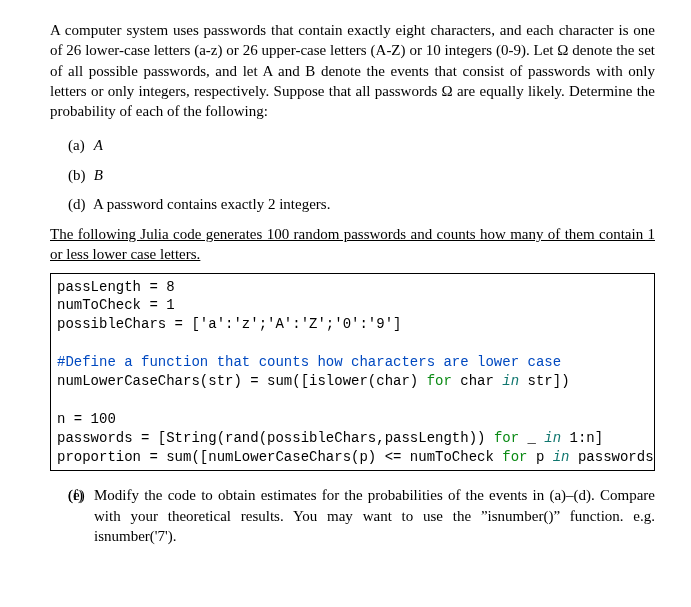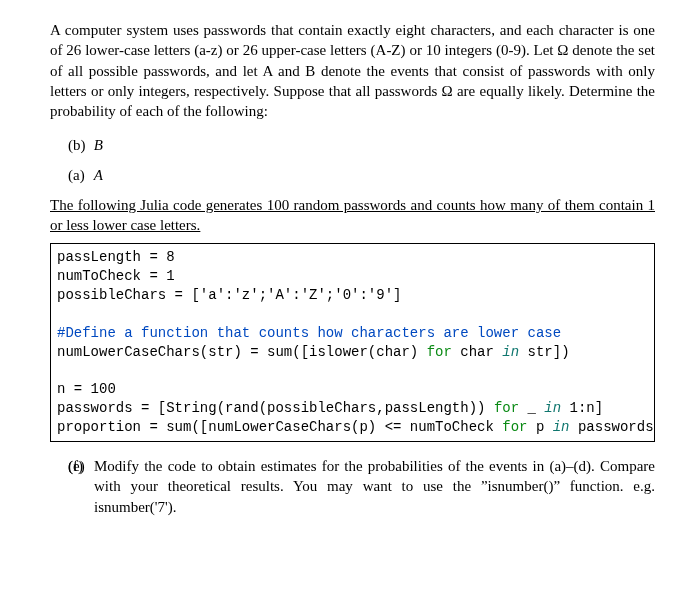--- a/index.html
+++ b/index.html
@@ -67,22 +67,23 @@
   .kw-in    { color: #0f766e; font-style: italic; }
   .comment  { color: #0049c0; }
   .italic { font-style: italic; }
 </style>
 </head>
 <body>
 
 <div class="intro">A computer system uses passwords that contain exactly eight characters, and each character is one of 26 lower-case letters (a-z) or 26 upper-case letters (A-Z) or 10 integers (0-9). Let Ω denote the set of all possible passwords, and let A and B denote the events that consist of passwords with only letters or only integers, respectively. Suppose that all passwords Ω are equally likely. Determine the probability of each of the following:</div>
 
 <ol class="parts">
+  <li><span class="plabel">(a)</span> <span class="italic">A</span></li>
   <li><span class="plabel">(b)</span> <span class="italic">B</span></li>
-  <li><span class="plabel">(a)</span> <span class="italic">A</span></li>
+  <li><span class="plabel">(d)</span> <span>A password contains exactly 2 integers.</span></li>
 </ol>
 
 <div class="mid">The following Julia code generates 100 random passwords and counts how many of them contain 1 or less lower case letters.</div>
 
 <div class="codebox"><span>passLength = 8</span>
 <span>numToCheck = 1</span>
 <span>possibleChars = ['a':'z';'A':'Z';'0':'9']</span>
 <span></span>
 <span class="comment">#Define a function that counts how characters are lower case</span>
 <span>numLowerCaseChars(str) = sum([islower(char) </span><span class="kw-for">for</span><span> char </span><span class="kw-in">in</span><span> str])</span>

